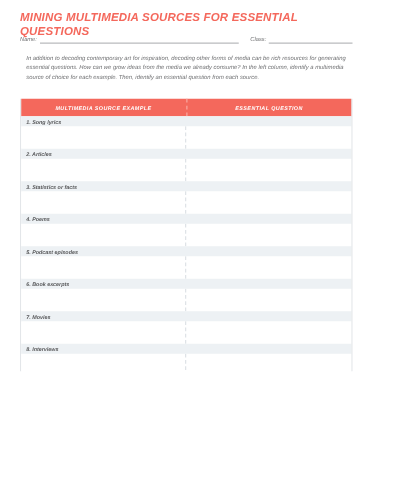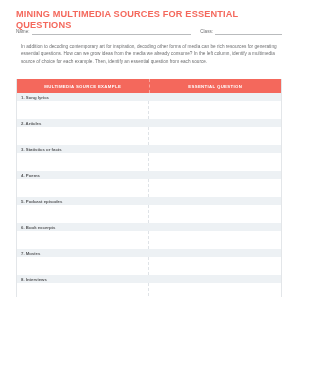--- a/index.html
+++ b/index.html
@@ -13,20 +13,21 @@
     font-family: "Liberation Sans", sans-serif;
     -webkit-font-smoothing: antialiased;
   }
   .page {
     position: relative;
     width: 298px;
     height: 297px;
     box-sizing: border-box;
     background: #ffffff;
     overflow: hidden;
+    font-style: italic;
   }
 
   
   .title {
     position: absolute;
     left: 16px;
     top: 9px;
     width: 266px;
     font-size: 9.2px;
     line-height: 11px;

